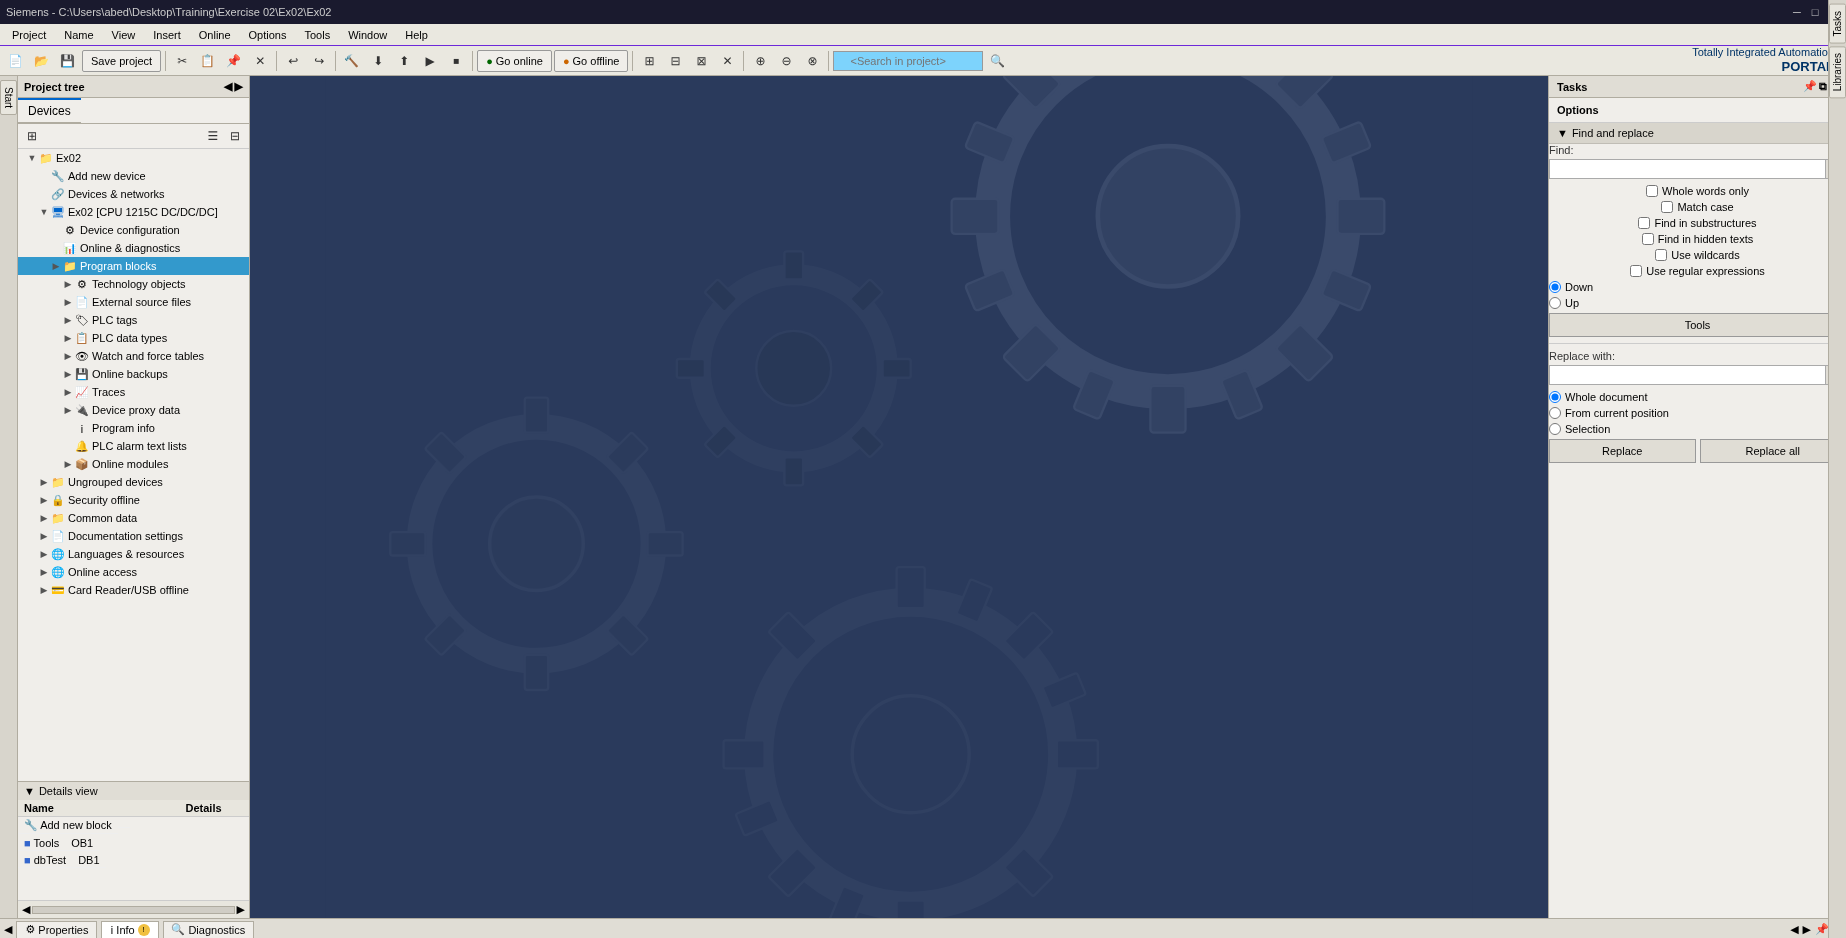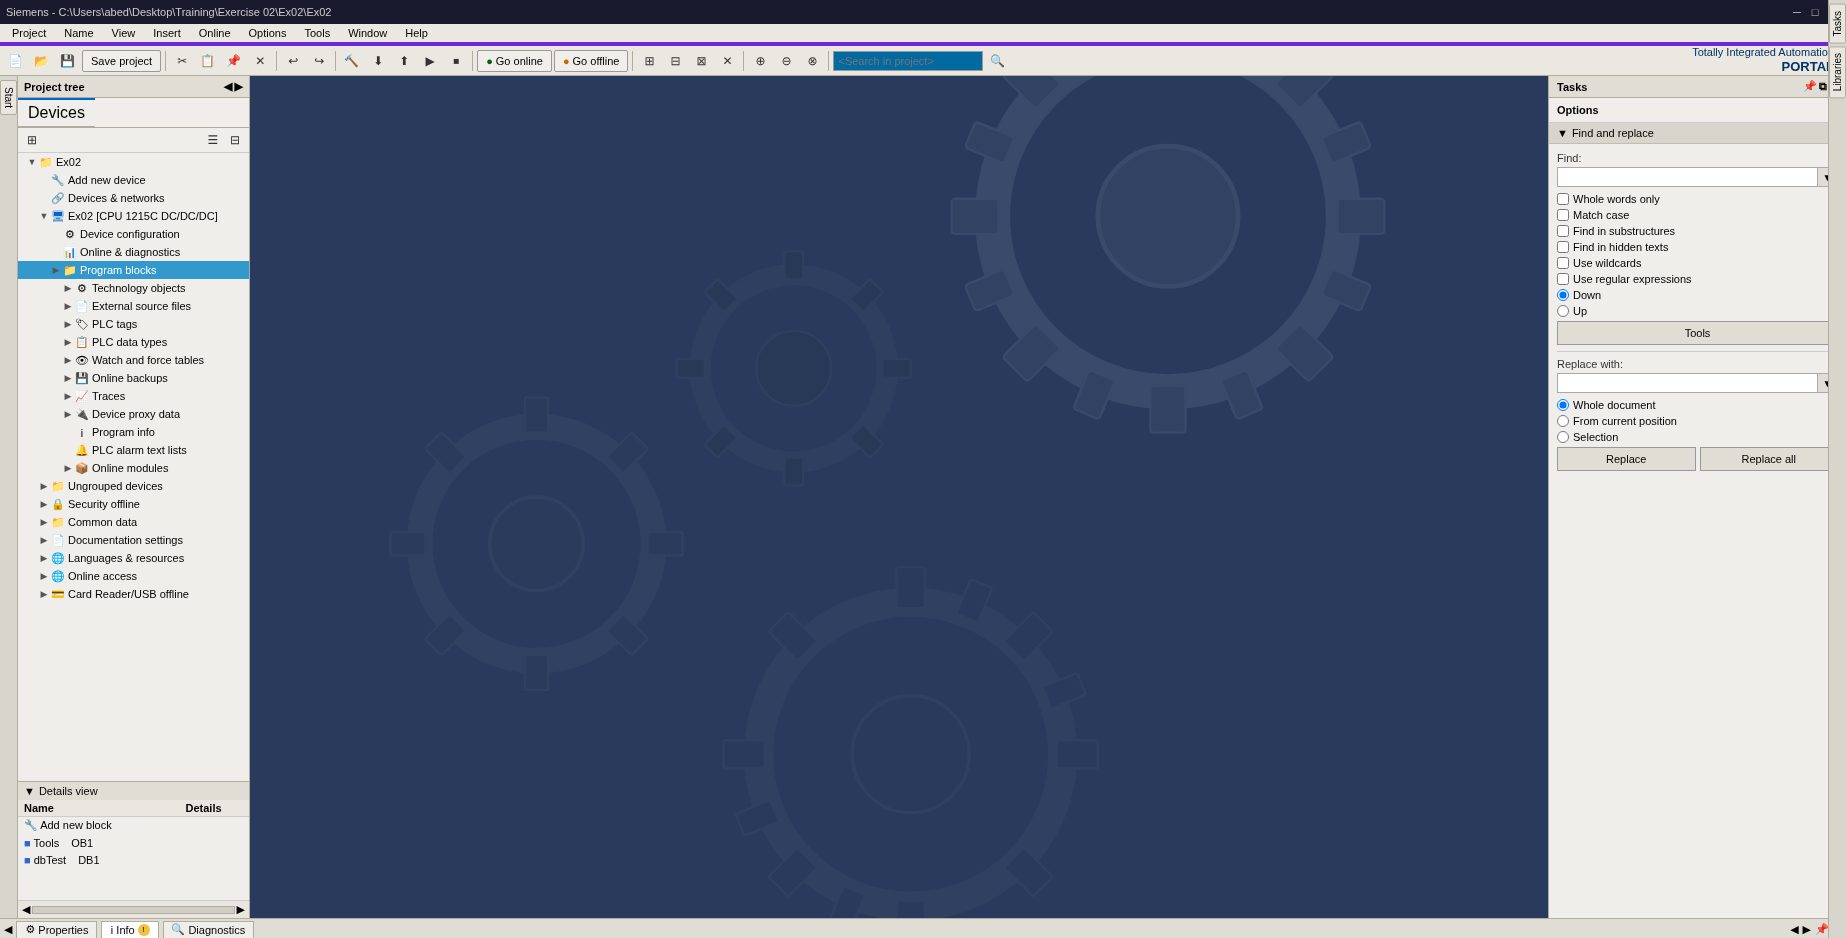--- a/index.html
+++ b/index.html
@@ -19,21 +19,21 @@
     #title-bar-controls { display: flex; gap: 4px; }
     #title-bar-controls span { width: 14px; height: 14px; display: inline-flex; align-items: center; justify-content: center; cursor: pointer; color: #ccc; font-size: 11px; }
 
     
     #menu-bar {
       background: #eae8e0;
       height: 22px;
       display: flex;
       align-items: center;
       padding: 0 4px;
-      border-bottom: 4px solid #6d28d9;
+      border-bottom: 1px solid #6d28d9;
       gap: 2px;
     }
     .menu-item {
       padding: 2px 8px;
       cursor: pointer;
       font-size: 11px;
       color: #000;
     }
 
     
@@ -55,22 +55,22 @@
     .toolbar-separator { width: 1px; height: 20px; background: #b0aca0; margin: 0 2px; }
     .toolbar-text-btn {
       padding: 2px 8px; height: 22px;
       display: inline-flex; align-items: center; justify-content: center;
       cursor: pointer; border: 1px solid #999; border-radius: 2px;
       font-size: 11px; color: #000; background: #f0eeea;
       gap: 3px;
     }
     .search-box {
       height: 20px; width: 150px;
-      border: 1px solid #999; padding: 0 4px;
-      font-size: 11px; background: #0369a1;
+      border: 1px solid #999; padding: 0 16px;
+      font-size: 11px; background: #7dd3fc;
     }
 
     
     #tia-branding {
       margin-left: auto;
       text-align: right;
       font-size: 12px;
       color: #003366;
       font-weight: bold;
       padding-right: 8px;
@@ -99,21 +99,21 @@
       font-size: 11px;
       border-bottom: 1px solid #b0aca0;
       display: flex;
       align-items: center;
       justify-content: space-between;
     }
     #project-tree-header-controls { display: flex; gap: 2px; }
     #devices-tab {
       background: #f0eeea;
       padding: 4px 10px;
-      font-size: 16px;
+      font-size: 12px;
       border-bottom: 1px solid #b0aca0;
       border-top: 2px solid #0066cc;
       display: inline-block;
       cursor: pointer;
     }
     #tree-toolbar {
       display: flex; align-items: center; padding: 2px 4px; gap: 2px;
       border-bottom: 1px solid #ccc;
     }
     #tree-content {
@@ -198,26 +198,26 @@
     #options-section { padding: 6px 8px; border-bottom: 1px solid #ccc; font-size: 11px; font-weight: bold; }
     #find-replace-section { flex: 1; overflow-y: auto; padding: 0; }
     #find-replace-header {
       background: #d8d5cc;
       padding: 4px 8px;
       font-size: 11px;
       display: flex; align-items: center; gap: 4px;
       border-bottom: 1px solid #c0bdb5;
       cursor: pointer;
     }
-    #find-replace-body { padding: 8px; }
+    #find-replace-body { padding: 0; }
     .fr-label { font-size: 11px; margin-bottom: 3px; color: #333; }
     .fr-input-row { display: flex; align-items: center; margin-bottom: 6px; }
     .fr-input { flex: 1; height: 20px; border: 1px solid #aaa; font-size: 11px; padding: 0 3px; background: #fff; }
     .fr-dropdown { width: 20px; height: 20px; background: #e0ddd5; border: 1px solid #aaa; border-left: none; display: flex; align-items: center; justify-content: center; cursor: pointer; font-size: 10px; }
-    .fr-checkbox-row { display: flex; align-items: center; gap: 4px; margin-bottom: 4px; font-size: 11px; }
+    .fr-checkbox-row { display: flex; align-items: center; gap: 4px; margin-bottom: 4px; font-size: 11px; justify-content: center; }
     .fr-checkbox-row input[type=checkbox] { width: 12px; height: 12px; }
     .fr-radio-row { display: flex; align-items: center; gap: 4px; margin-bottom: 4px; font-size: 11px; }
     .fr-radio-row input[type=radio] { width: 12px; height: 12px; }
     .fr-find-btn { width: 100%; height: 24px; background: #e0ddd5; border: 1px solid #999; font-size: 11px; cursor: pointer; }
     .fr-divider { height: 1px; background: #ccc; margin: 6px 0; }
     .fr-replace-btns { display: flex; gap: 4px; }
     .fr-replace-btn { flex: 1; height: 24px; background: #e0ddd5; border: 1px solid #999; font-size: 11px; cursor: pointer; }
 
     
     #right-sidebar-tabs {

